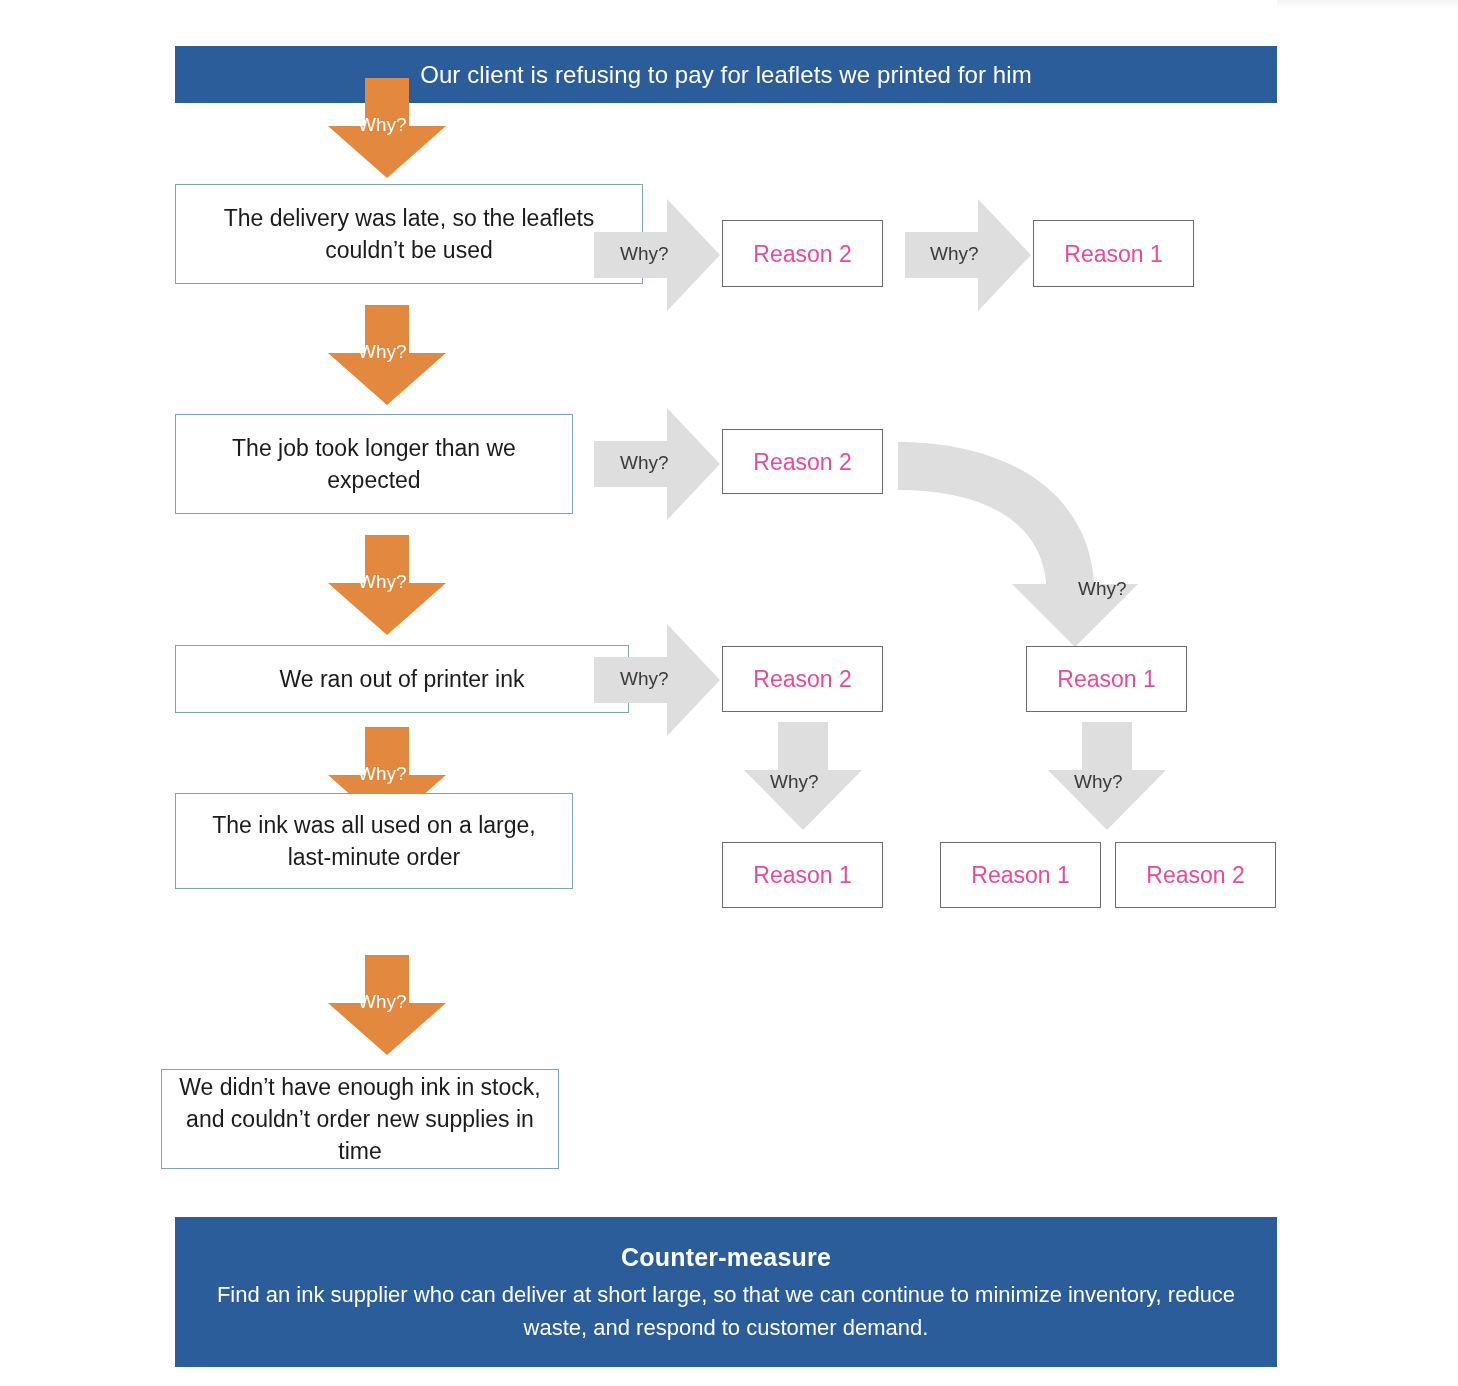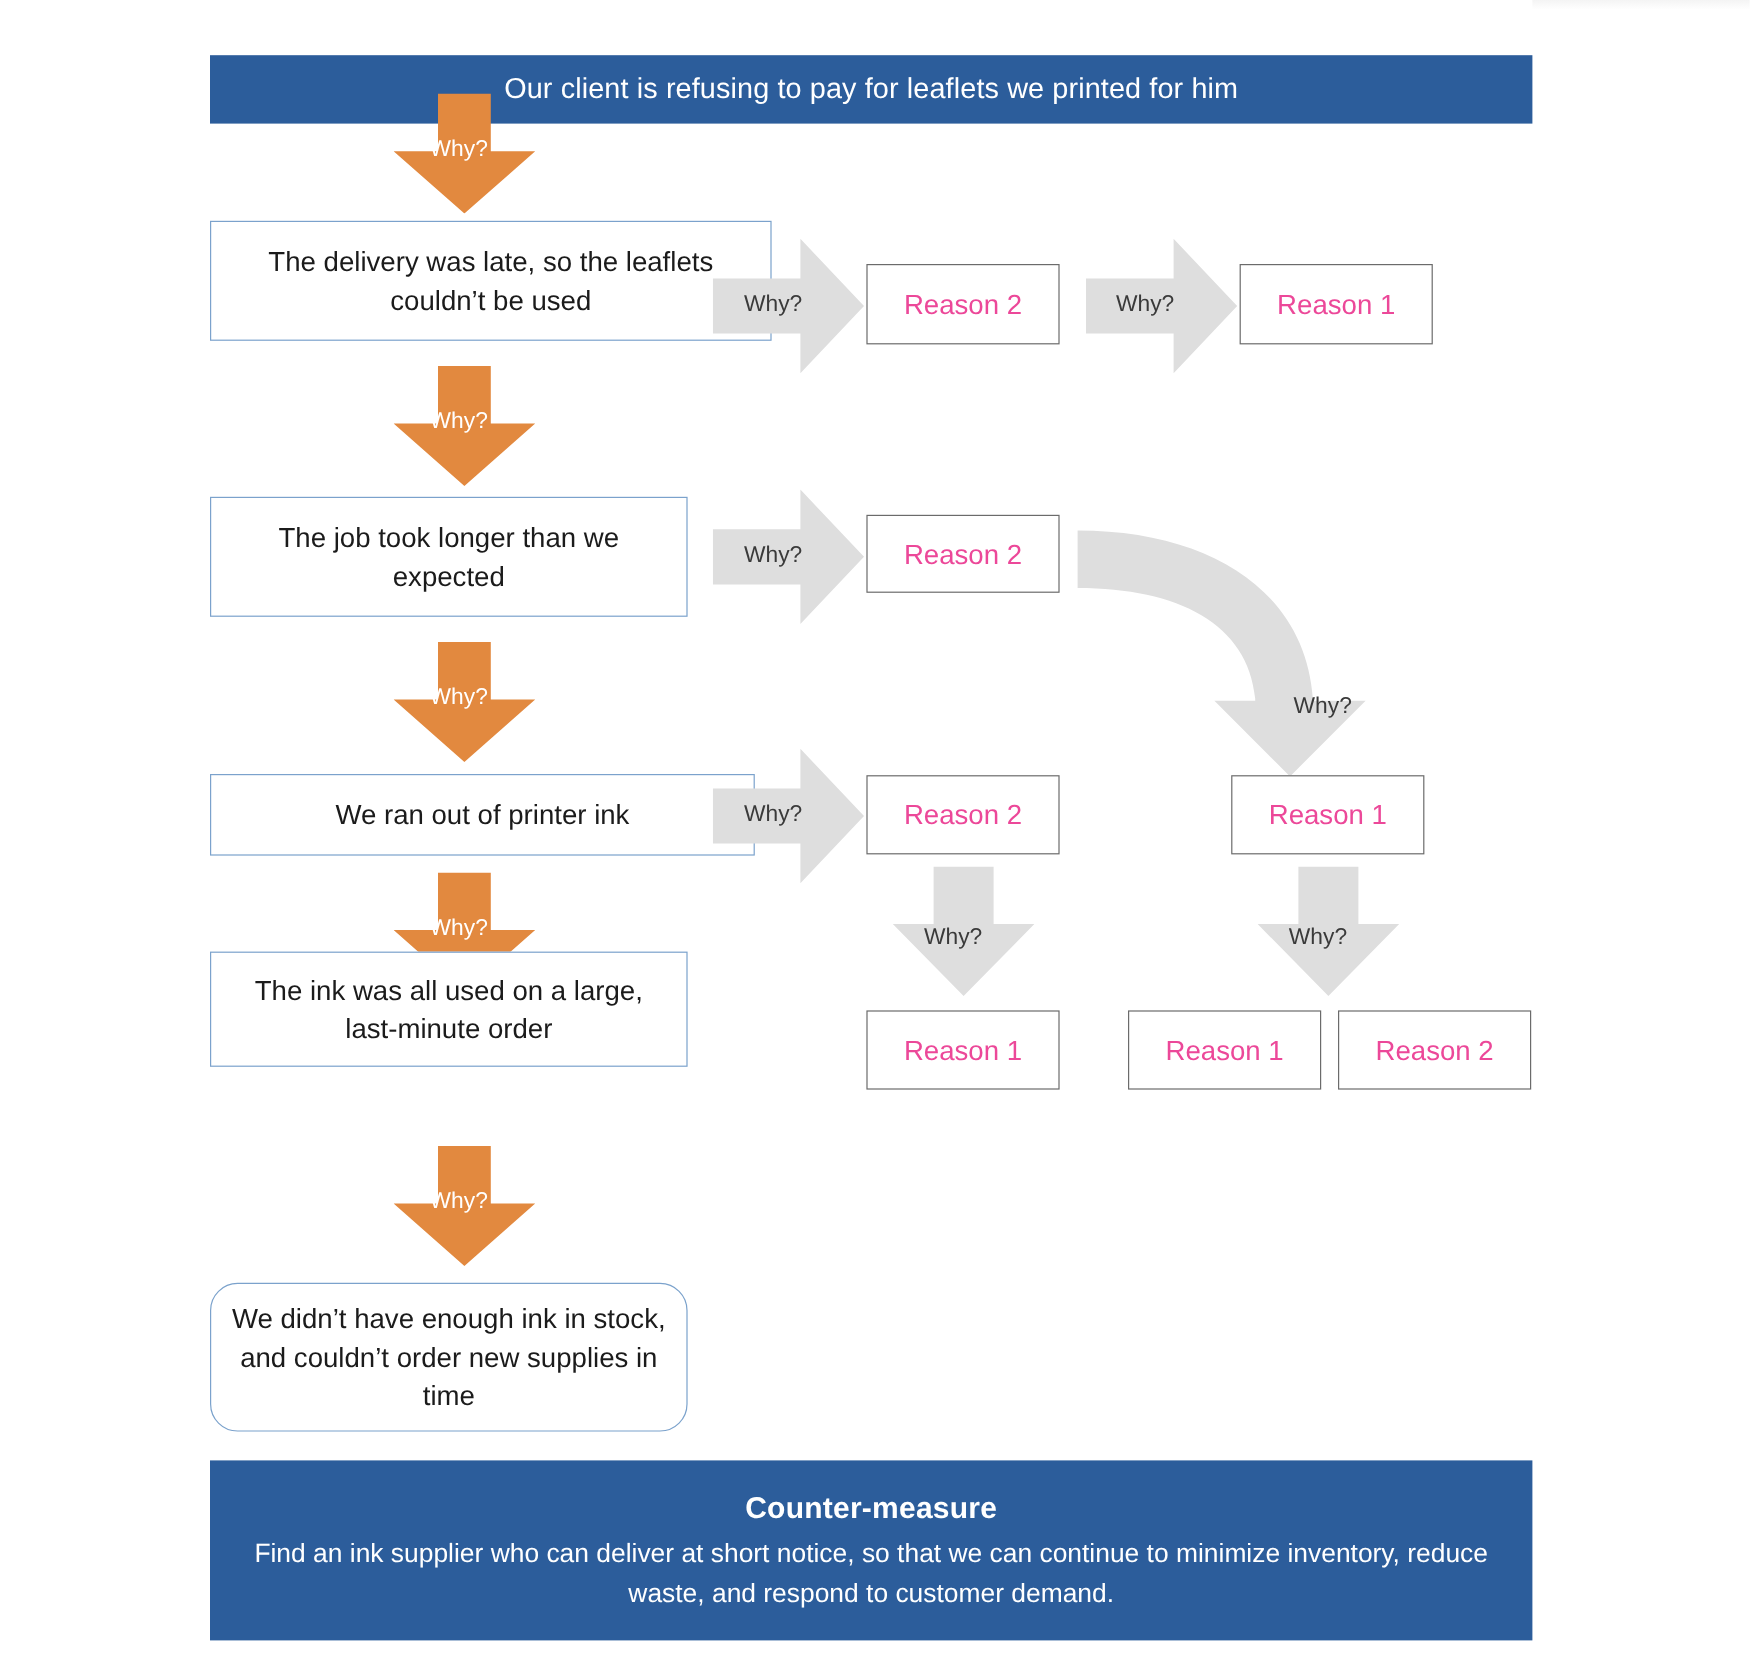--- a/index.html
+++ b/index.html
@@ -183,21 +183,21 @@
   </div>
 
   <div class="main-box" style="left:175px; top:645px; width:454px; height:68px;">
     <span>We ran out of printer ink</span>
   </div>
 
   <div class="main-box" style="left:175px; top:793px; width:398px; height:96px;">
     <span>The ink was all used on a large, last-minute order</span>
   </div>
 
-  <div class="main-box" style="left:175px; top:1069px; width:398px; height:124px;border-radius:23px;">
+  <div class="main-box" style="left:161px; top:1069px; width:398px; height:100px;">
     <span>We didn’t have enough ink in stock, and couldn’t order new supplies in time</span>
   </div>
 
   <div class="arrow" style="left:594px; top:199px; width:126px; height:112px;">
     <svg width="126" height="112" viewBox="0 0 126 112">
       <polygon points="0,33 73,33 73,0 126,56 73,112 73,79 0,79" fill="#dedede"></polygon>
     </svg>
   </div>
   <div class="arrow-label on-gray" style="left:620px; top:243px;">Why?</div>
 
@@ -279,16 +279,16 @@
   <div class="reason-box" style="left:940px; top:842px; width:161px; height:66px;">
     <span>Reason 1</span>
   </div>
 
   <div class="reason-box" style="left:1115px; top:842px; width:161px; height:66px;">
     <span>Reason 2</span>
   </div>
 
   <div class="banner" id="counter-banner">
     <div class="cm-title">Counter-measure</div>
-    <div class="cm-body">Find an ink supplier who can deliver at short notice, so that we can continue to minimize inventory, reduce waste, and respond to customer demand.</div>
+    <div class="cm-body">Find an ink supplier who can deliver at short large, so that we can continue to minimize inventory, reduce waste, and respond to customer demand.</div>
   </div>
 
 </div>
 
 </body></html>

